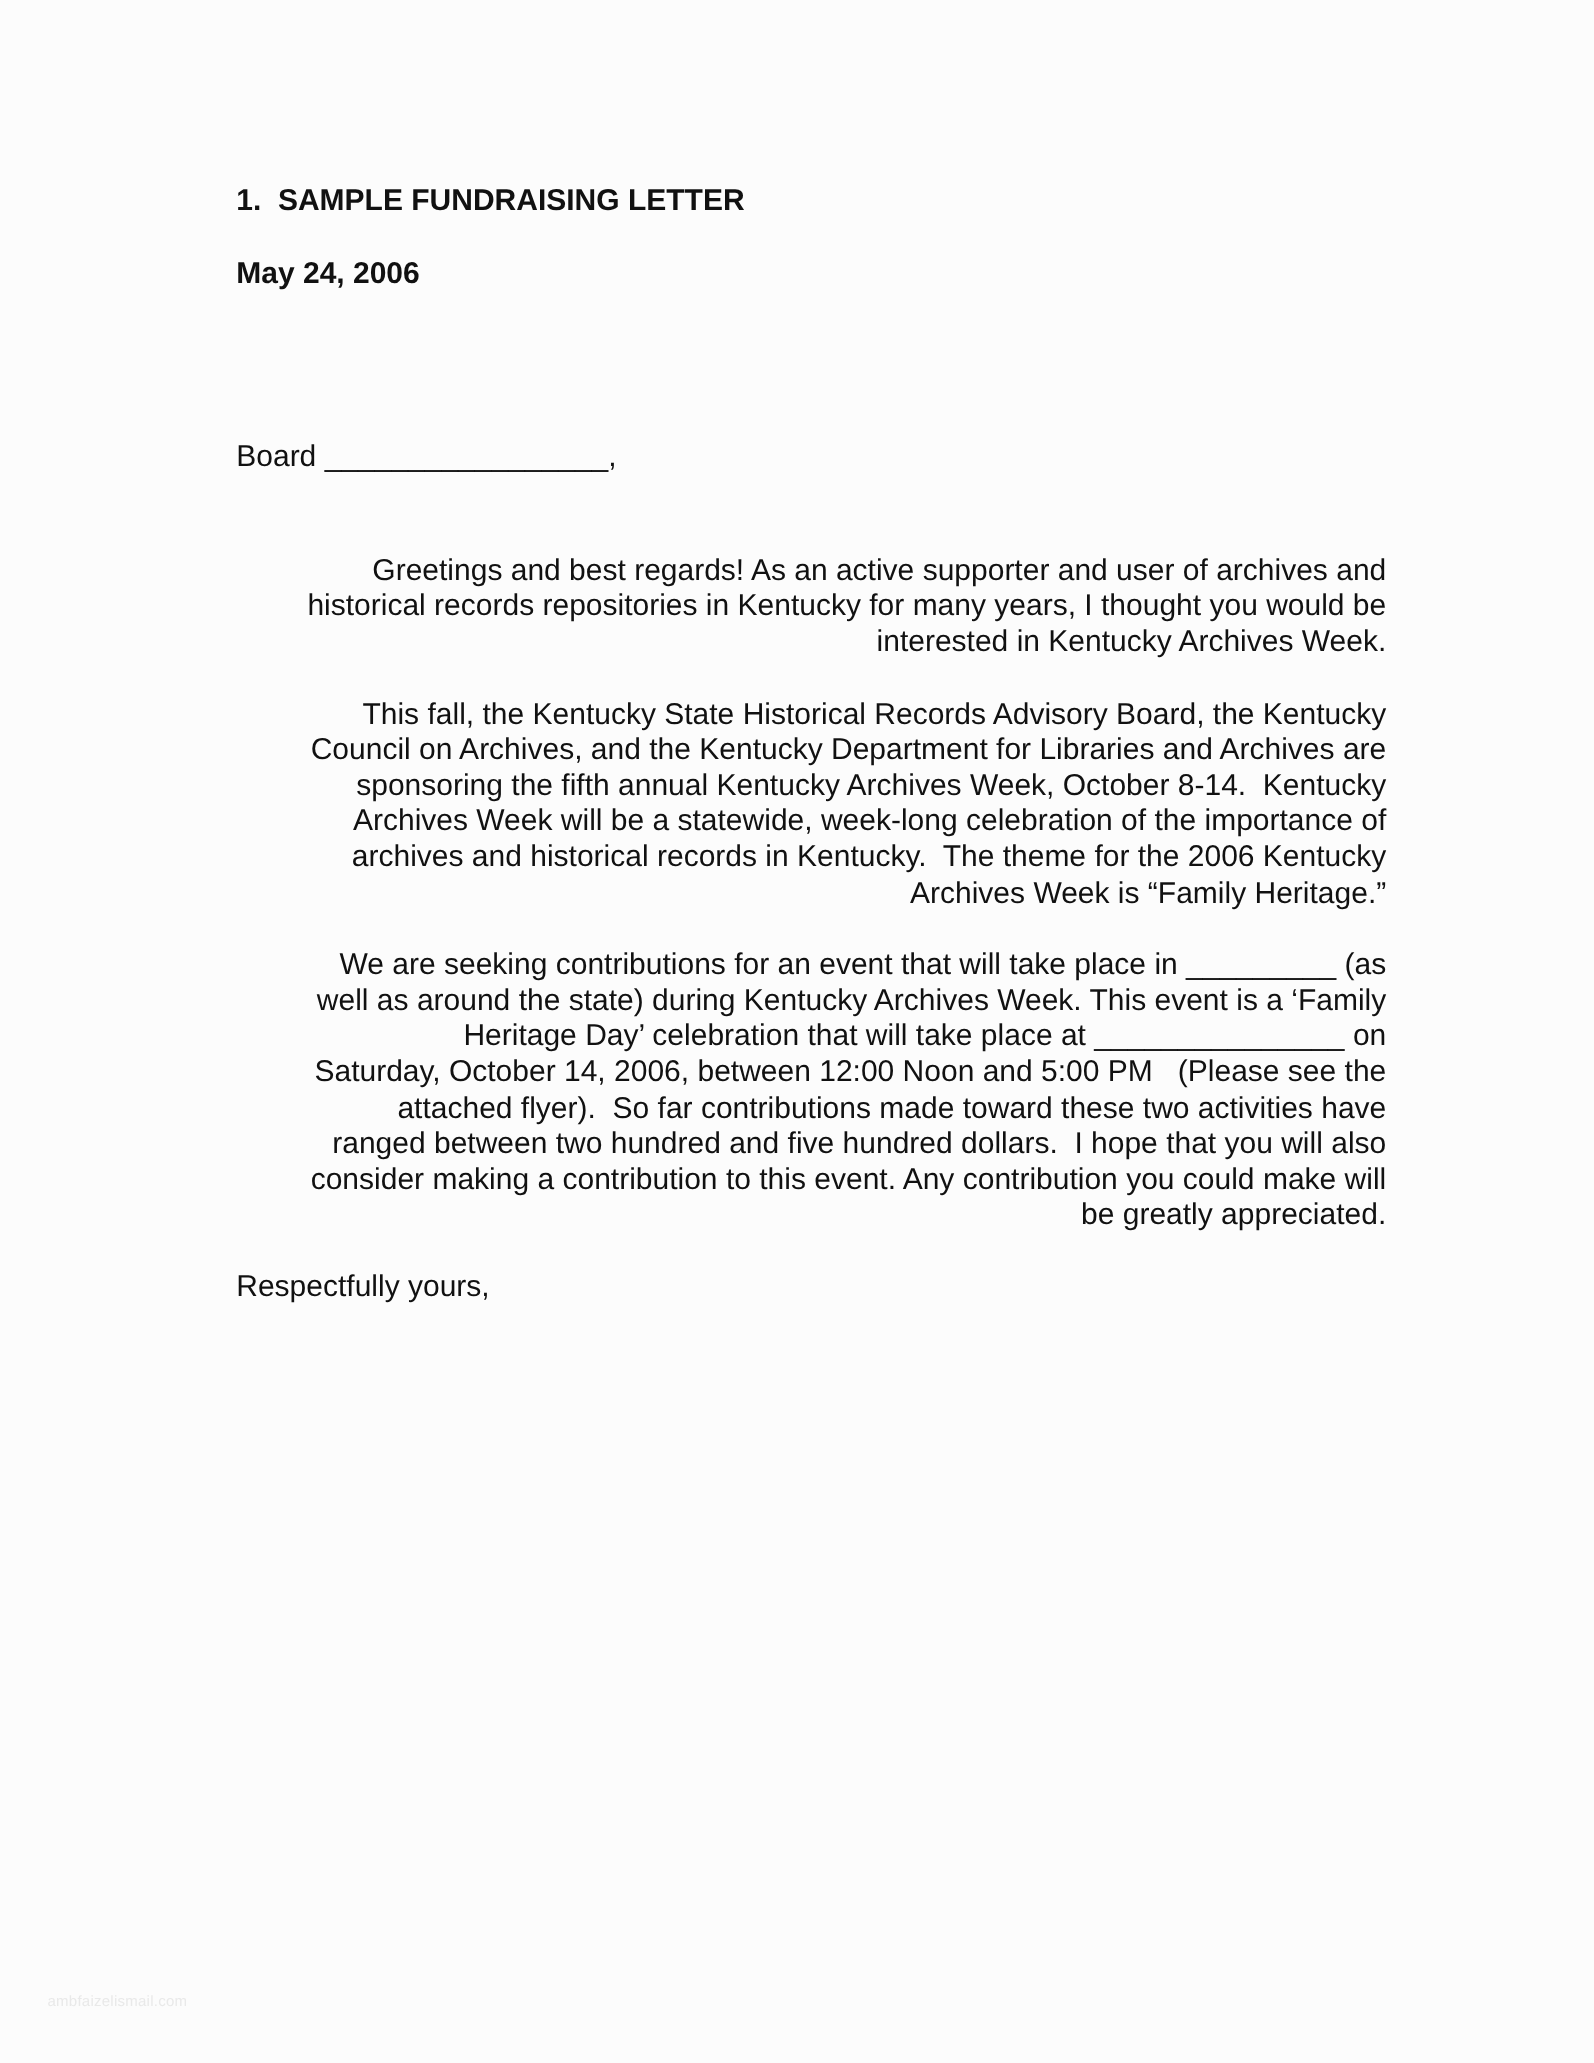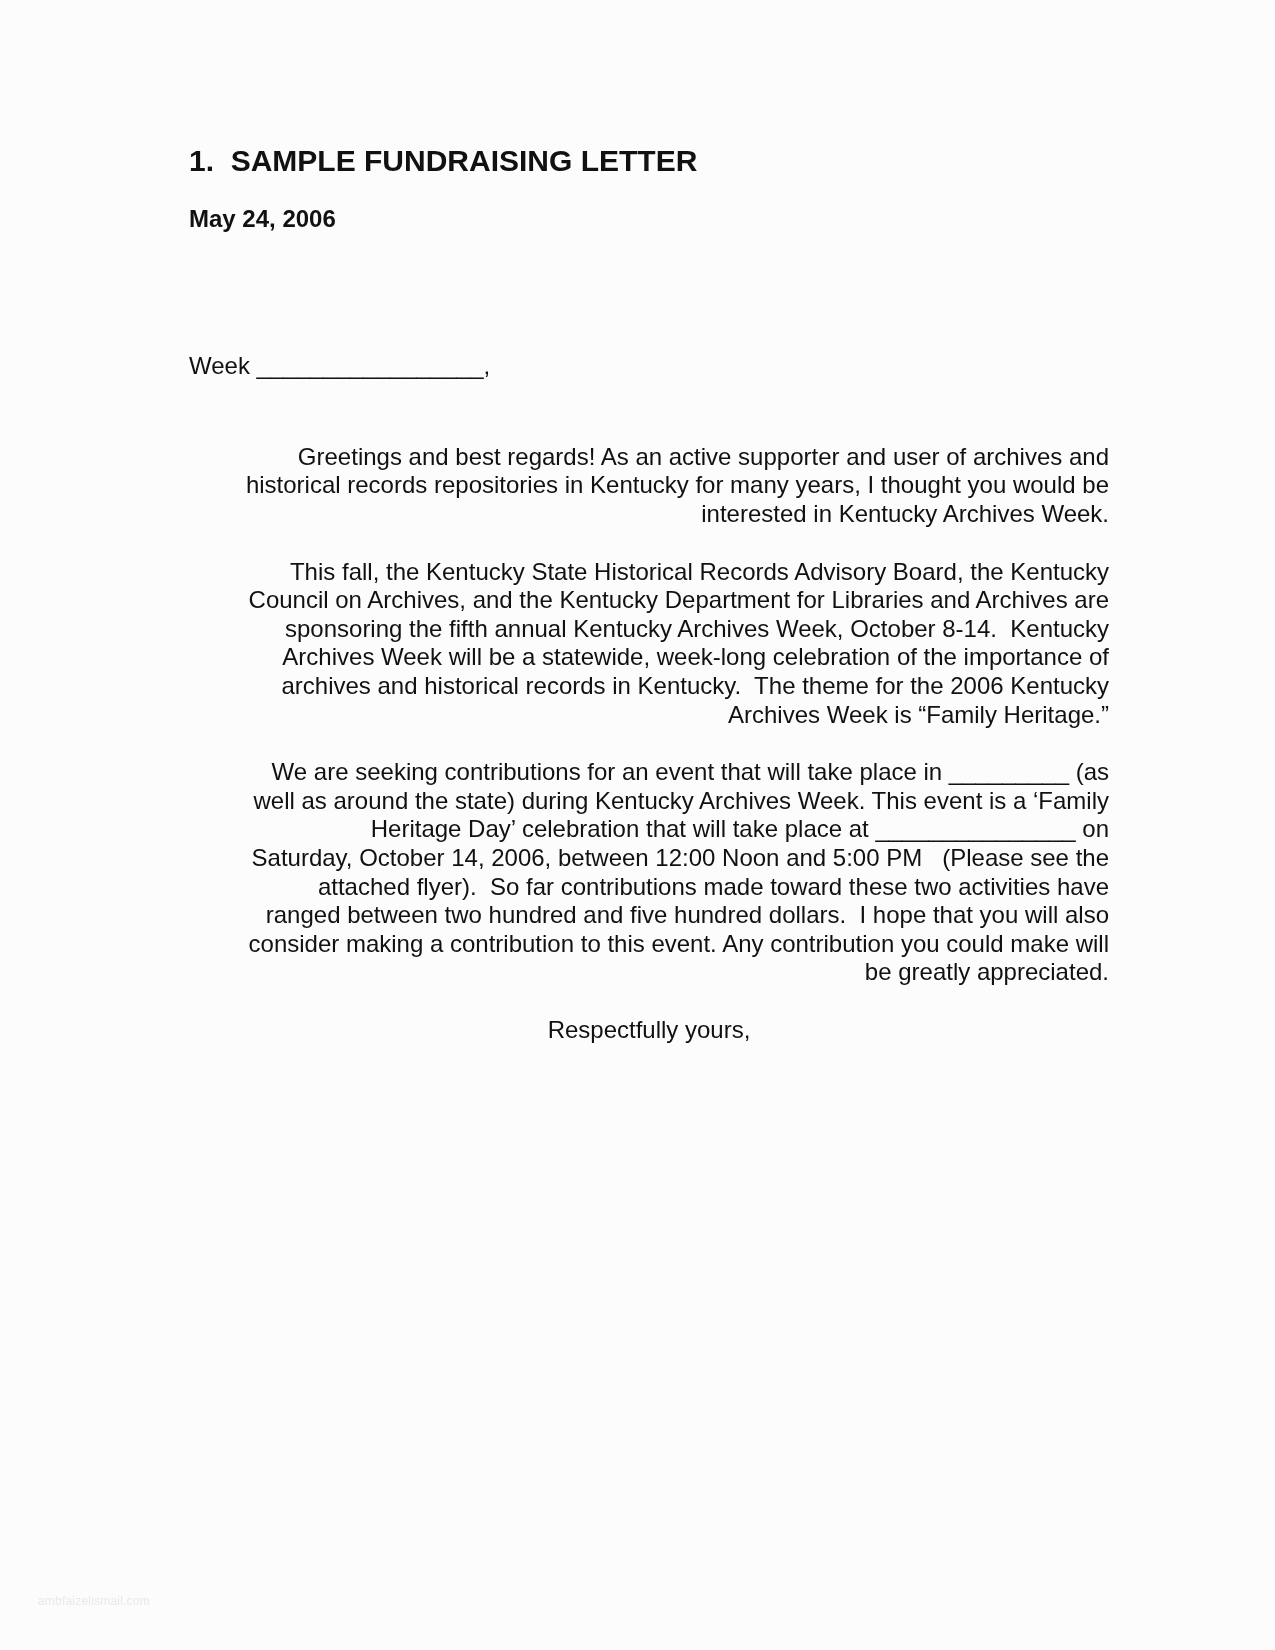--- a/index.html
+++ b/index.html
@@ -21,59 +21,58 @@
     left: 189px;
     top: 147px;
     width: 920px;
     font-size: 24px;
     line-height: 28.6px;
   }
   .heading {
     font-weight: bold;
     white-space: pre-wrap;
     margin: 0 0 29px 0;
-    font-size: 30px;
+    font-size: 24px;
   }
   .date-line {
     margin: 0 0 119px 0;
     white-space: pre-wrap;
     font-weight: bold;
   }
   .salutation {
     margin: 0 0 62px 0;
     white-space: pre-wrap;
   }
   .paragraph {
     margin: 0 0 29px 0;
     white-space: pre-wrap;
     text-align: right;
   }
   .closing {
     margin: 0;
     white-space: pre-wrap;
-    text-align: center;
   }
   .watermark {
     position: absolute;
     left: 38px;
     top: 1594px;
     font-size: 12px;
     letter-spacing: 0.2px;
     color: #e9e9e9;
     user-select: none;
   }
 </style>
 </head>
 <body>
 
 <div class="page">
   <div class="letter-body">
     <div class="heading">1.  SAMPLE FUNDRAISING LETTER</div>
     <div class="date-line">May 24, 2006</div>
-    <div class="salutation">Week _________________,</div>
+    <div class="salutation">Board _________________,</div>
     <div class="paragraph">Greetings and best regards! As an active supporter and user of archives and
 historical records repositories in Kentucky for many years, I thought you would be
 interested in Kentucky Archives Week.</div>
     <div class="paragraph">This fall, the Kentucky State Historical Records Advisory Board, the Kentucky
 Council on Archives, and the Kentucky Department for Libraries and Archives are
 sponsoring the fifth annual Kentucky Archives Week, October 8-14.  Kentucky
 Archives Week will be a statewide, week-long celebration of the importance of
 archives and historical records in Kentucky.  The theme for the 2006 Kentucky
 Archives Week is “Family Heritage.”</div>
     <div class="paragraph">We are seeking contributions for an event that will take place in _________ (as

